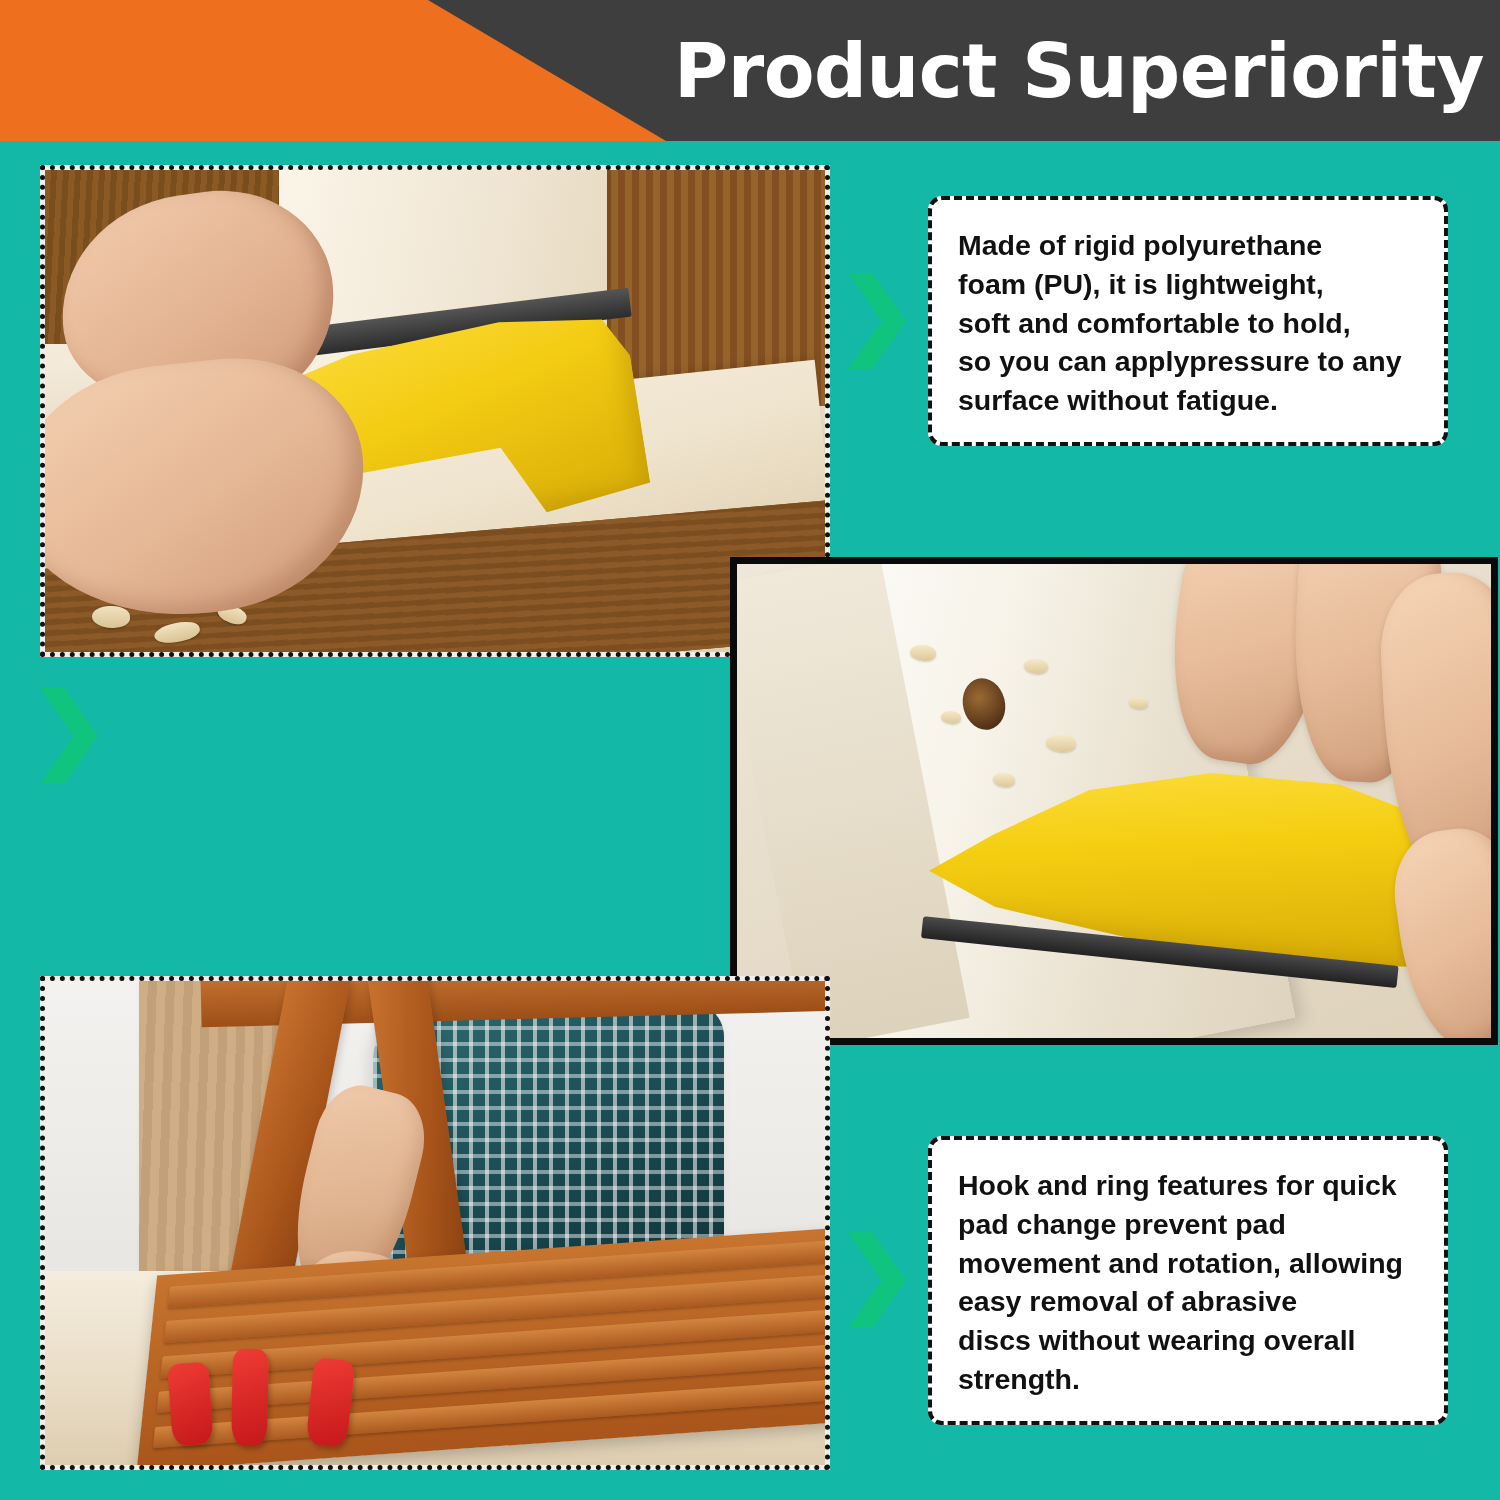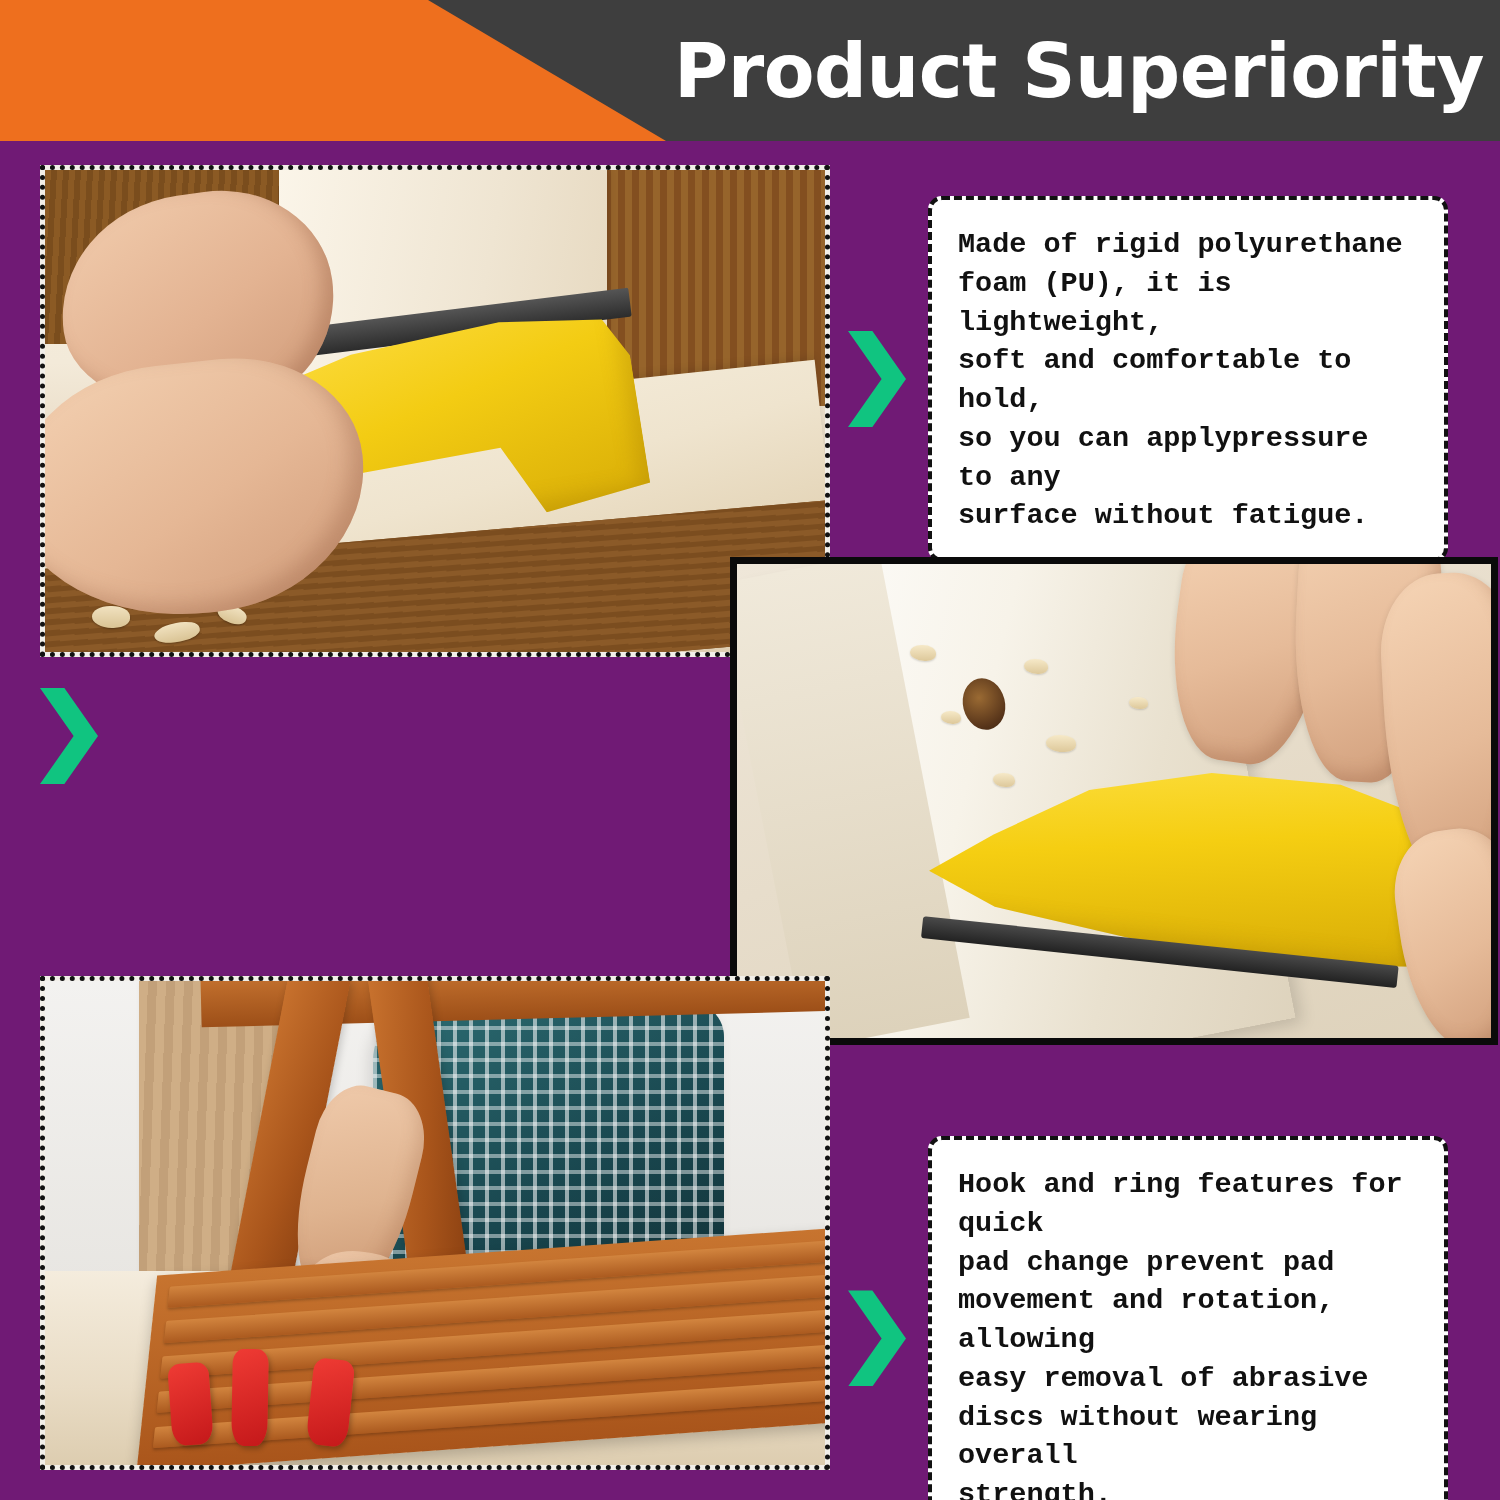--- a/index.html
+++ b/index.html
@@ -5,21 +5,21 @@
   * { box-sizing: border-box; margin:0; padding:0; }
   html, body {
     width: 1500px; height: 1500px;
     background: #ffffff;
     font-family: "Liberation Sans", "DejaVu Sans", sans-serif;
     overflow: hidden;
   }
   #page {
     position: relative;
     width: 1500px; height: 1500px;
-    background: #701a75;
+    background: #14b8a6;
   }
 
   
   .header {
     position: absolute;
     left: 0; top: 0;
     width: 1500px; height: 141px;
     background: #3e3e3e;
     overflow: hidden;
   }
@@ -275,21 +275,21 @@
     border: 4px dashed #111111;
     border-radius: 14px;
     padding: 26px 26px 22px 26px;
     background: #ffffff;
   }
   .textbox p {
     color: #111111;
     font-size: 28.5px;
     line-height: 1.36;
     font-weight: 600;
-    font-family: Liberation Mono, monospace;
+    font-family: Liberation Sans, sans-serif;
     white-space: pre-line;
   }
 
   #callout-1 { left: 848px; top: 196px; width: 600px; }
   #callout-1 .textbox { width: 520px; }
 
   #callout-2 { left: 40px; top: 688px; width: 620px; }
   #callout-2 .textbox { width: 502px; }
 
   #callout-3 { left: 848px; top: 1136px; width: 600px; }

